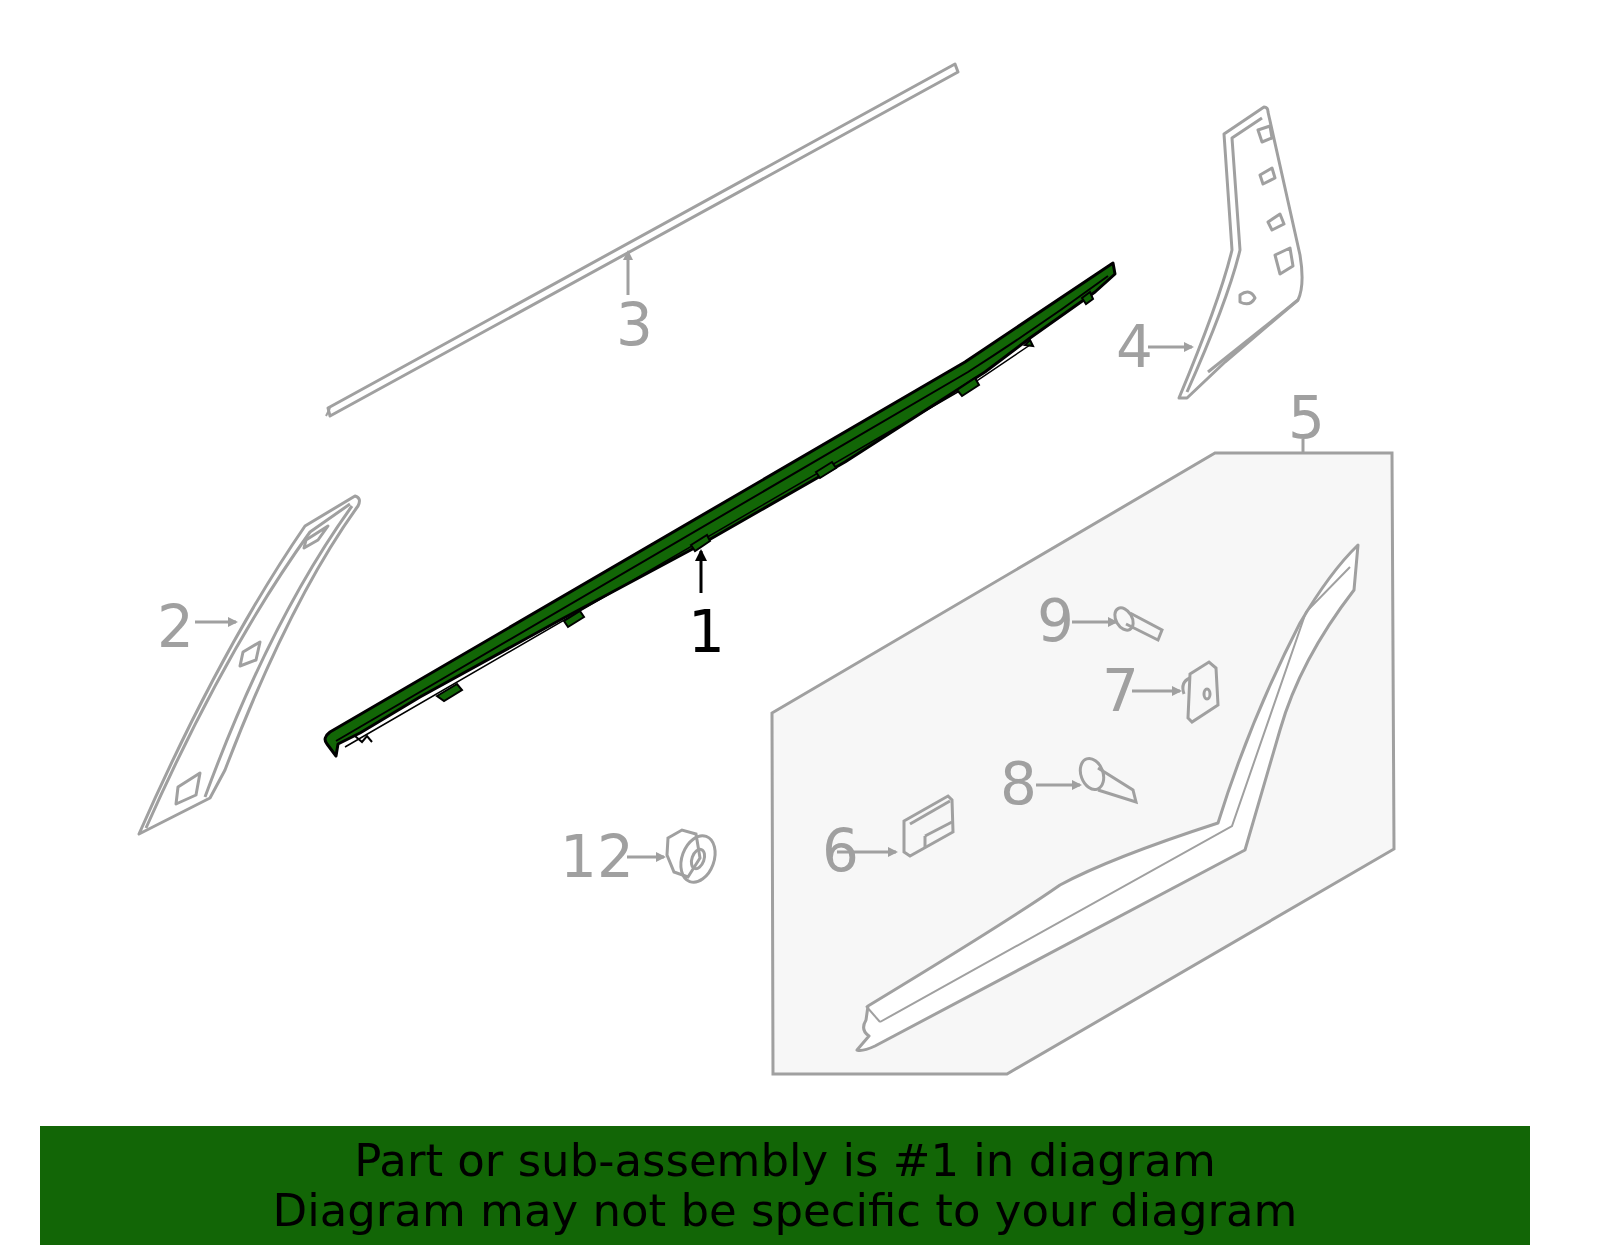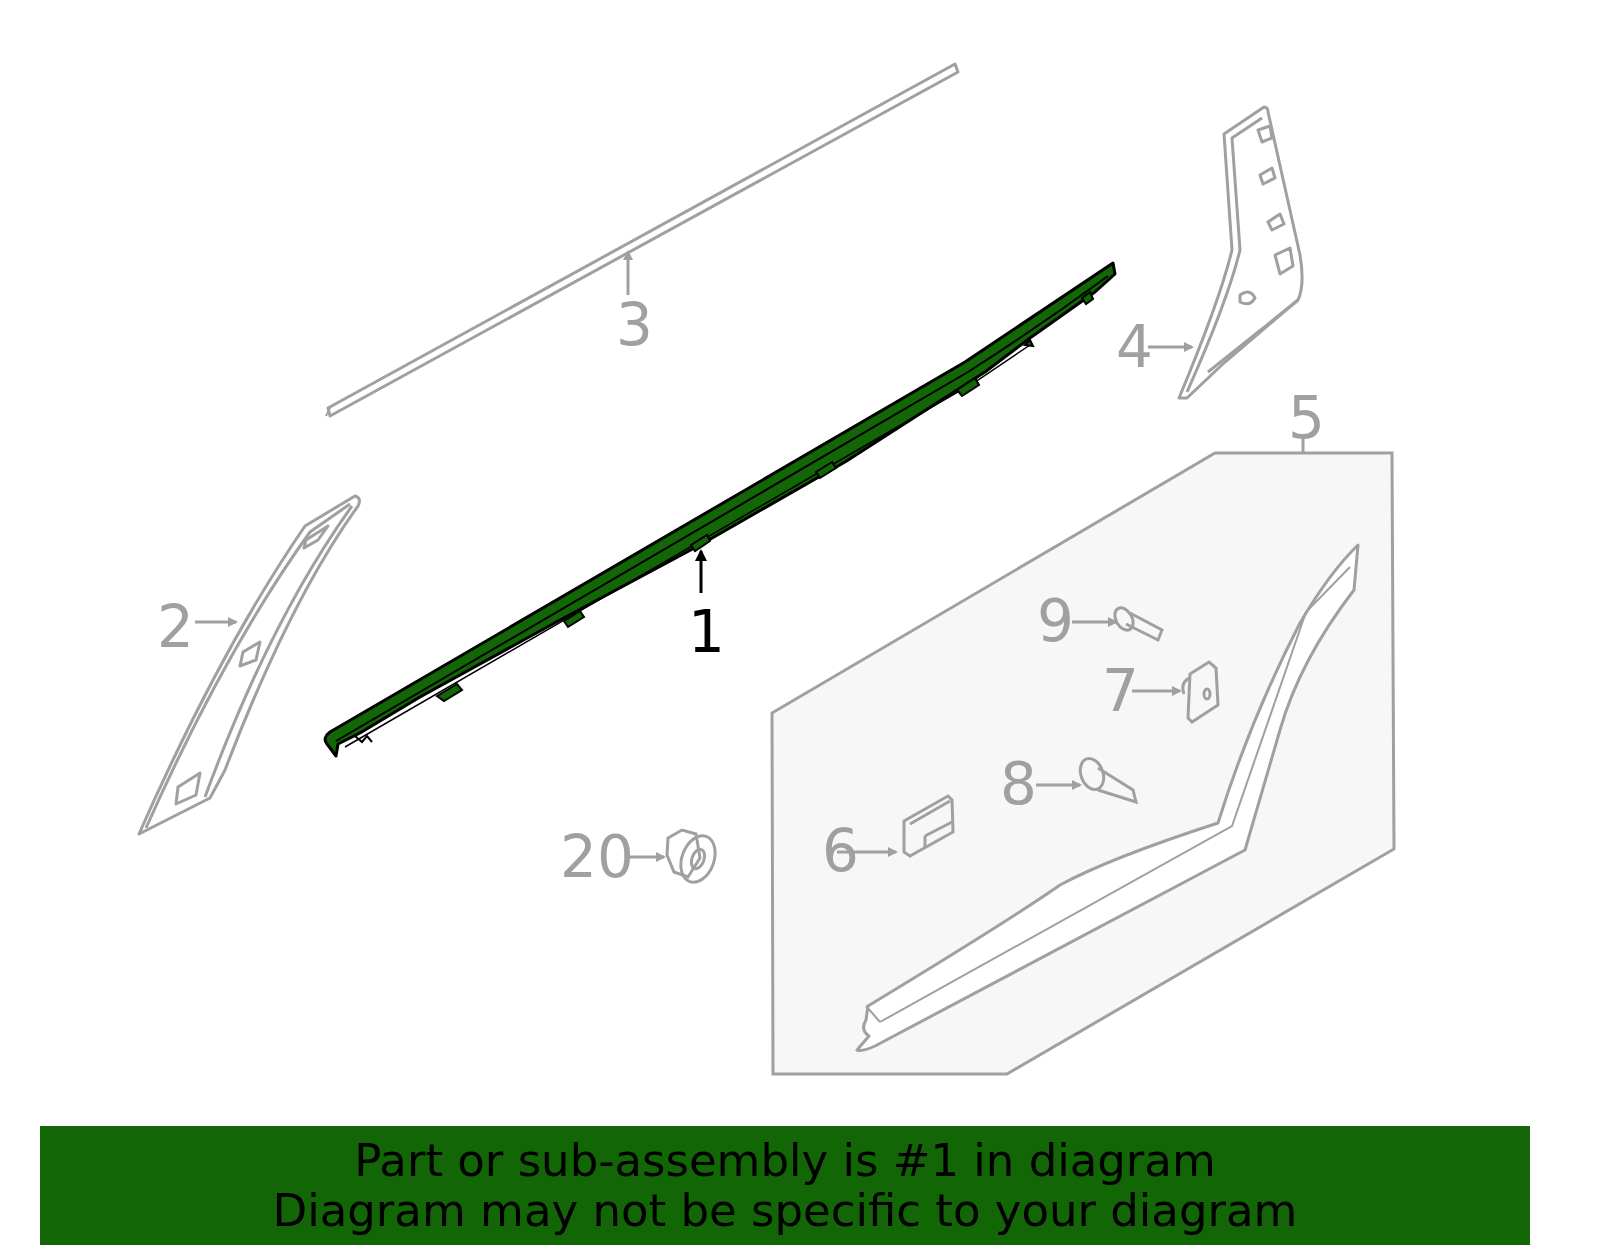--- a/index.html
+++ b/index.html
@@ -109,18 +109,18 @@
 
 <div class="callout active" style="left:688px;top:603px;">1</div>
 <div class="callout" style="left:157px;top:598px;">2</div>
 <div class="callout" style="left:616px;top:296px;">3</div>
 <div class="callout" style="left:1116px;top:318px;">4</div>
 <div class="callout" style="left:1288px;top:389px;">5</div>
 <div class="callout" style="left:822px;top:822px;">6</div>
 <div class="callout" style="left:1102px;top:662px;">7</div>
 <div class="callout" style="left:1000px;top:755px;">8</div>
 <div class="callout" style="left:1037px;top:592px;">9</div>
-<div class="callout" style="left:560px;top:828px;">20</div>
+<div class="callout" style="left:560px;top:828px;">12</div>
 
 <div id="banner">
   <span>Part or sub-assembly is #1 in diagram</span>
   <span>Diagram may not be specific to your diagram</span>
 </div>
 
 </body></html>

